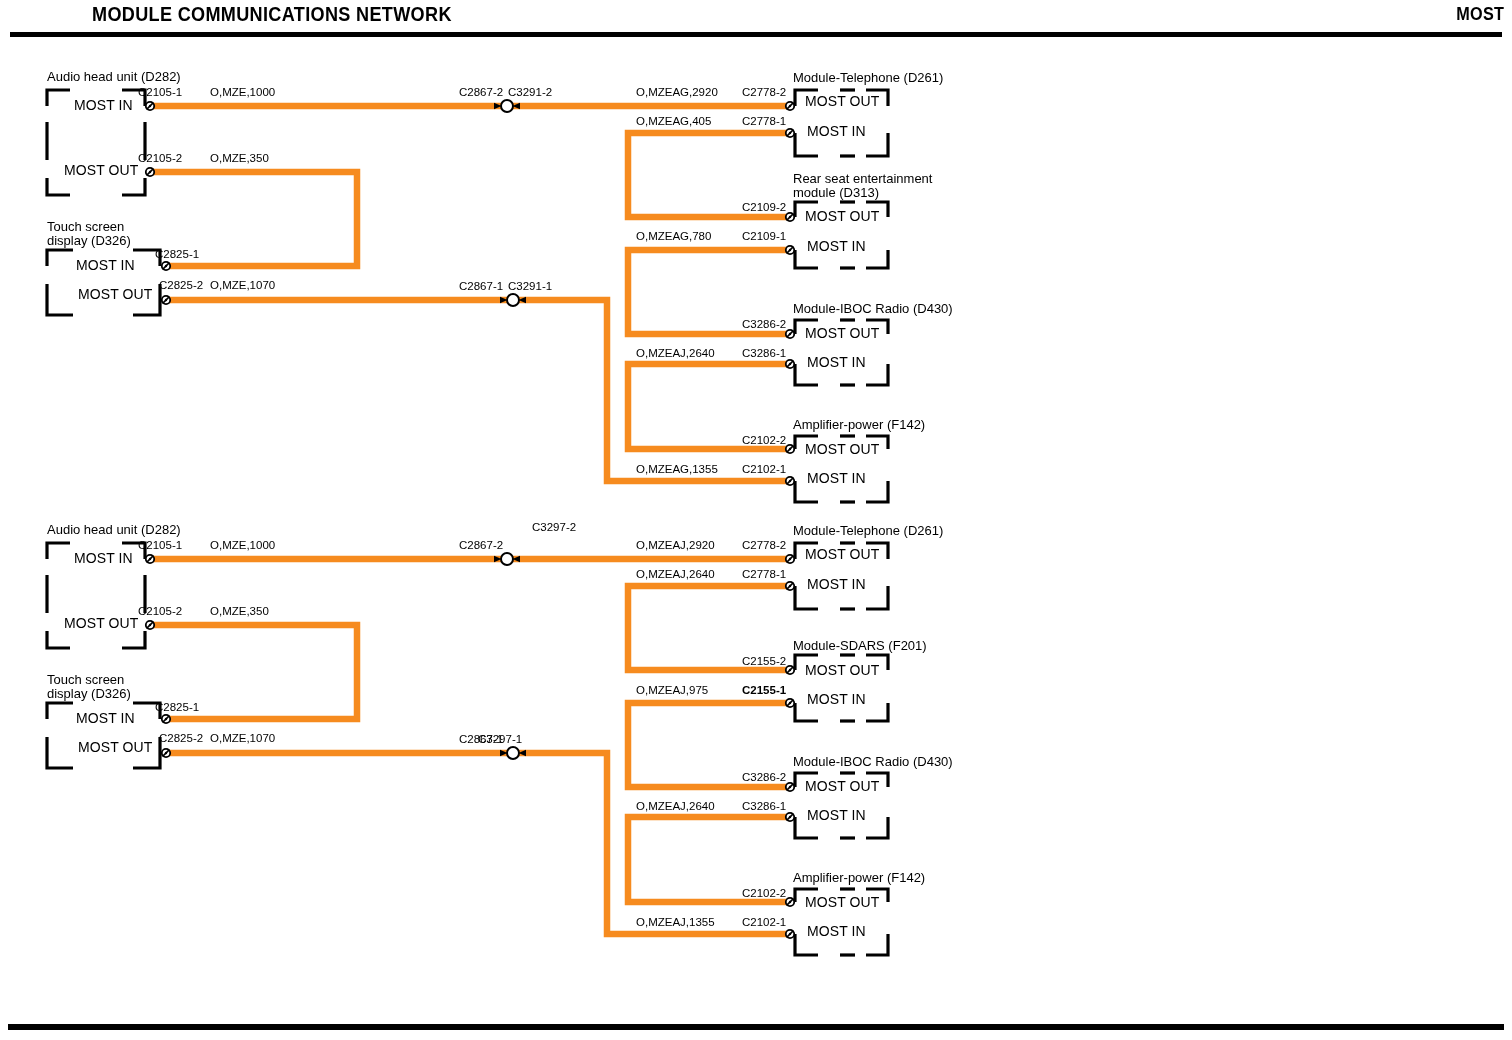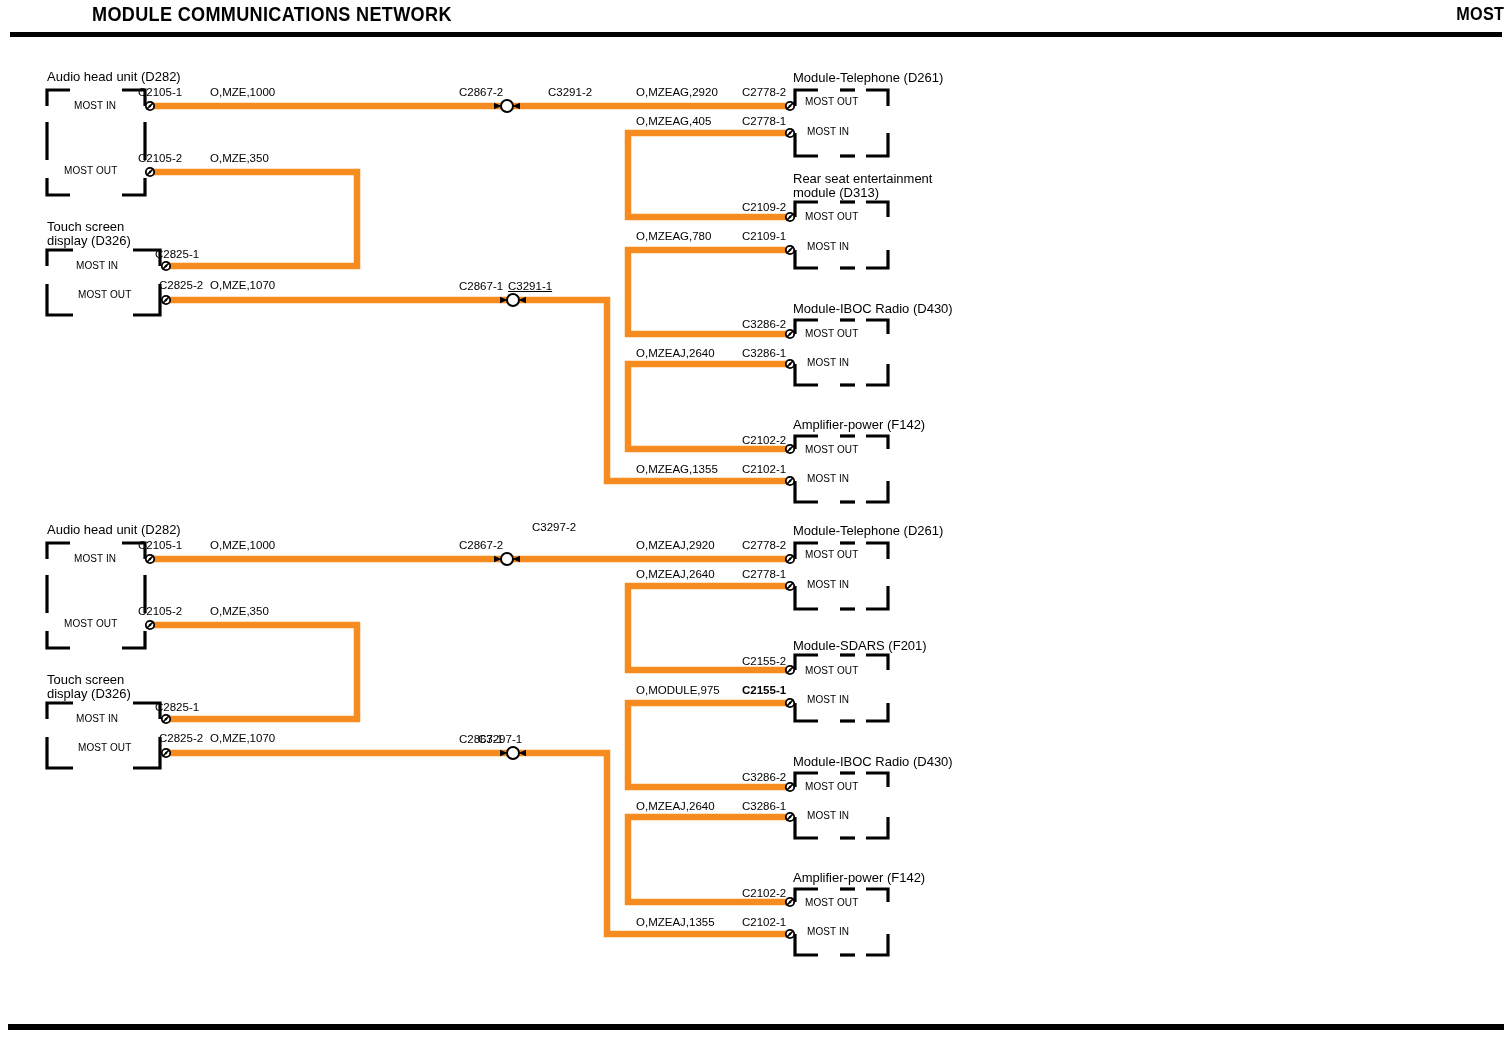--- a/index.html
+++ b/index.html
@@ -77,21 +77,21 @@
     font-family: "Liberation Sans", sans-serif;
     font-size: 11.5px;
     line-height: 13px;
     white-space: nowrap;
     color: #000000;
   }
   .lbl.mod-name {
     font-size: 13px;
   }
   .lbl.pin {
-    font-size: 10px;
+    font-size: 14px;
     letter-spacing: 0.1px;
   }
   .lbl.conn {
     font-size: 11.5px;
   }
   .lbl.wire {
     font-size: 11.5px;
   }
   .lbl.splice {
     font-size: 11.5px;
@@ -291,23 +291,23 @@
   <div class="lbl mod-name two-line" style="left:47px; top:220px;">Touch screen
 display (D326)</div>
   <div class="lbl pin" style="left:76px; top:259px;">MOST IN</div>
   <div class="lbl conn" style="left:155px; top:248px;">C2825-1</div>
 
   <div class="lbl pin" style="left:78px; top:288px;">MOST OUT</div>
   <div class="lbl conn" style="left:159px; top:279px;">C2825-2</div>
   <div class="lbl wire" style="left:210px; top:279px;">O,MZE,1070</div>
 
   <div class="lbl splice" style="left:459px; top:86px;">C2867-2</div>
-  <div class="lbl splice" style="left:508px; top:86px;margin-left:40px;">C3291-2</div>
+  <div class="lbl splice" style="left:508px; top:86px;">C3291-2</div>
   <div class="lbl splice" style="left:459px; top:280px;">C2867-1</div>
-  <div class="lbl splice" style="left:508px; top:280px;text-decoration:underline;">C3291-1</div>
+  <div class="lbl splice" style="left:508px; top:280px;">C3291-1</div>
 
   <div class="lbl mod-name" style="left:793px; top:71px;">Module-Telephone (D261)</div>
   <div class="lbl wire" style="left:636px; top:86px;">O,MZEAG,2920</div>
   <div class="lbl conn" style="left:742px; top:86px;">C2778-2</div>
   <div class="lbl pin" style="left:805px; top:95px;">MOST OUT</div>
 
   <div class="lbl wire" style="left:636px; top:115px;">O,MZEAG,405</div>
   <div class="lbl conn" style="left:742px; top:115px;">C2778-1</div>
   <div class="lbl pin" style="left:807px; top:125px;">MOST IN</div>
 
@@ -365,21 +365,21 @@
   <div class="lbl pin" style="left:805px; top:548px;">MOST OUT</div>
 
   <div class="lbl wire" style="left:636px; top:568px;">O,MZEAJ,2640</div>
   <div class="lbl conn" style="left:742px; top:568px;">C2778-1</div>
   <div class="lbl pin" style="left:807px; top:578px;">MOST IN</div>
 
   <div class="lbl mod-name" style="left:793px; top:639px;">Module-SDARS (F201)</div>
   <div class="lbl conn" style="left:742px; top:655px;">C2155-2</div>
   <div class="lbl pin" style="left:805px; top:664px;">MOST OUT</div>
 
-  <div class="lbl wire" style="left:636px; top:684px;">O,MODULE,975</div>
+  <div class="lbl wire" style="left:636px; top:684px;">O,MZEAJ,975</div>
   <div class="lbl conn" style="left:742px; top:684px;font-weight:bold;">C2155-1</div>
   <div class="lbl pin" style="left:807px; top:693px;">MOST IN</div>
 
   <div class="lbl mod-name" style="left:793px; top:755px;">Module-IBOC Radio (D430)</div>
   <div class="lbl conn" style="left:742px; top:771px;">C3286-2</div>
   <div class="lbl pin" style="left:805px; top:780px;">MOST OUT</div>
 
   <div class="lbl wire" style="left:636px; top:800px;">O,MZEAJ,2640</div>
   <div class="lbl conn" style="left:742px; top:800px;">C3286-1</div>
   <div class="lbl pin" style="left:807px; top:809px;">MOST IN</div>

